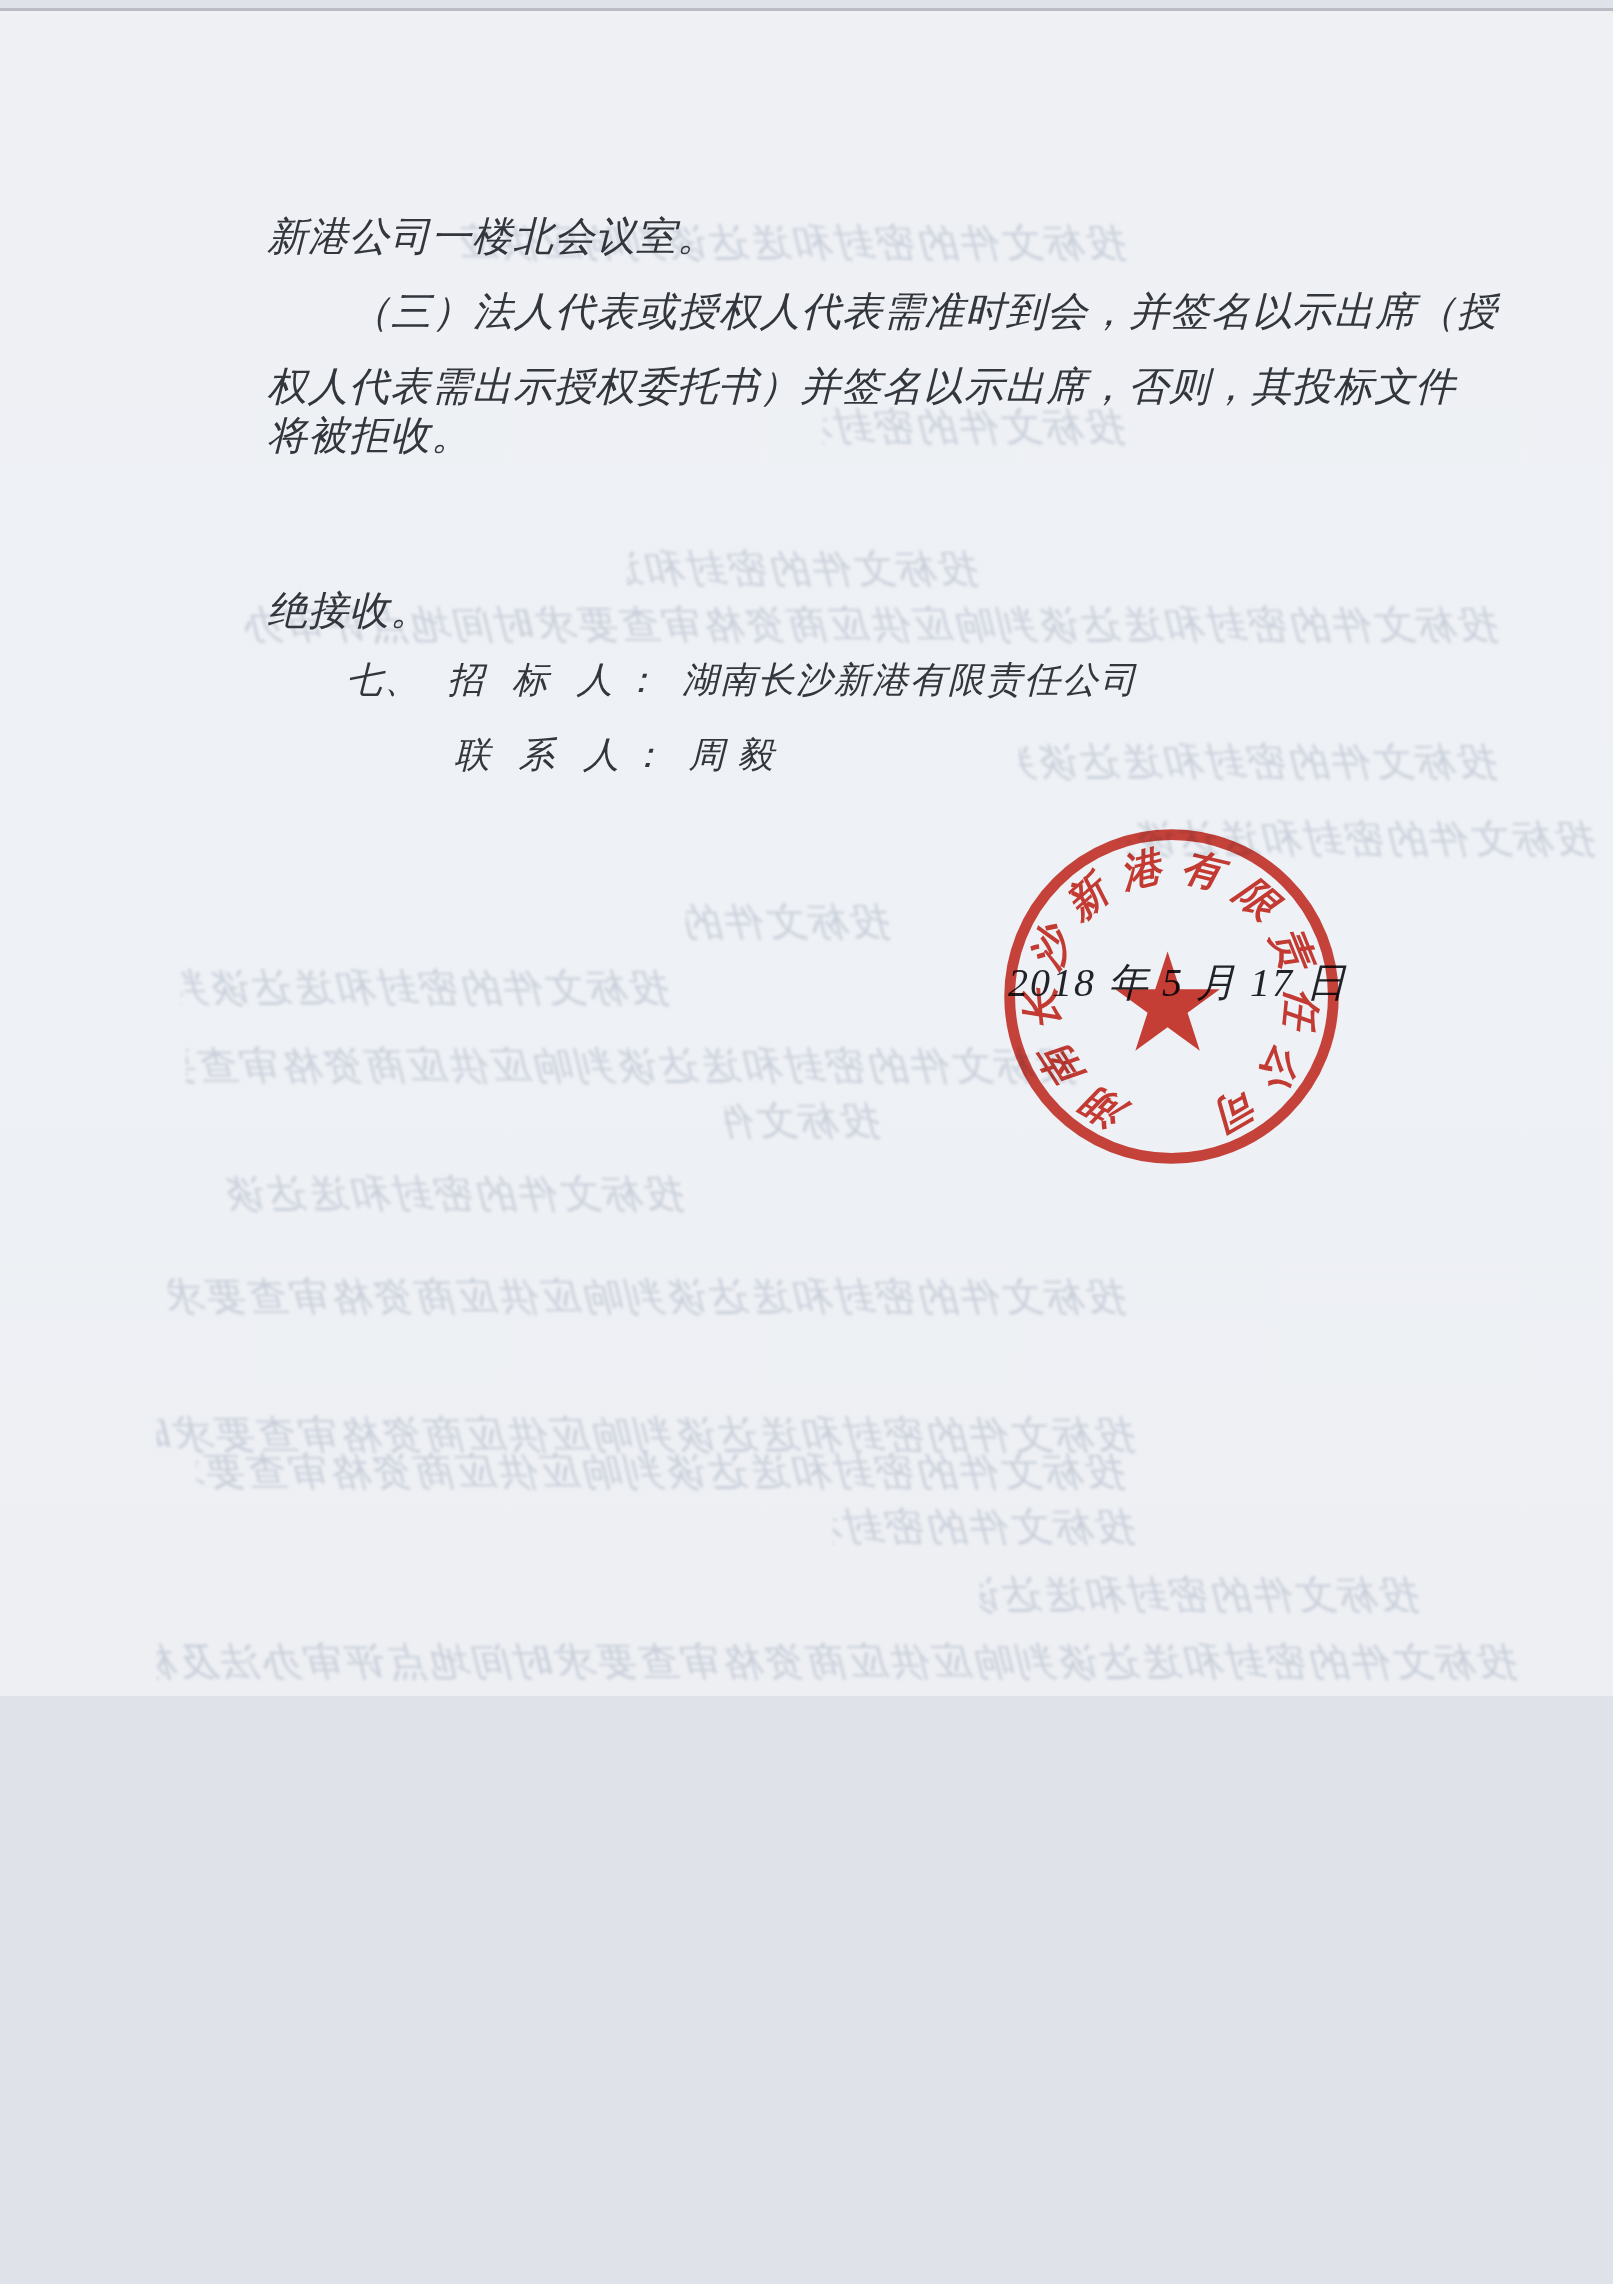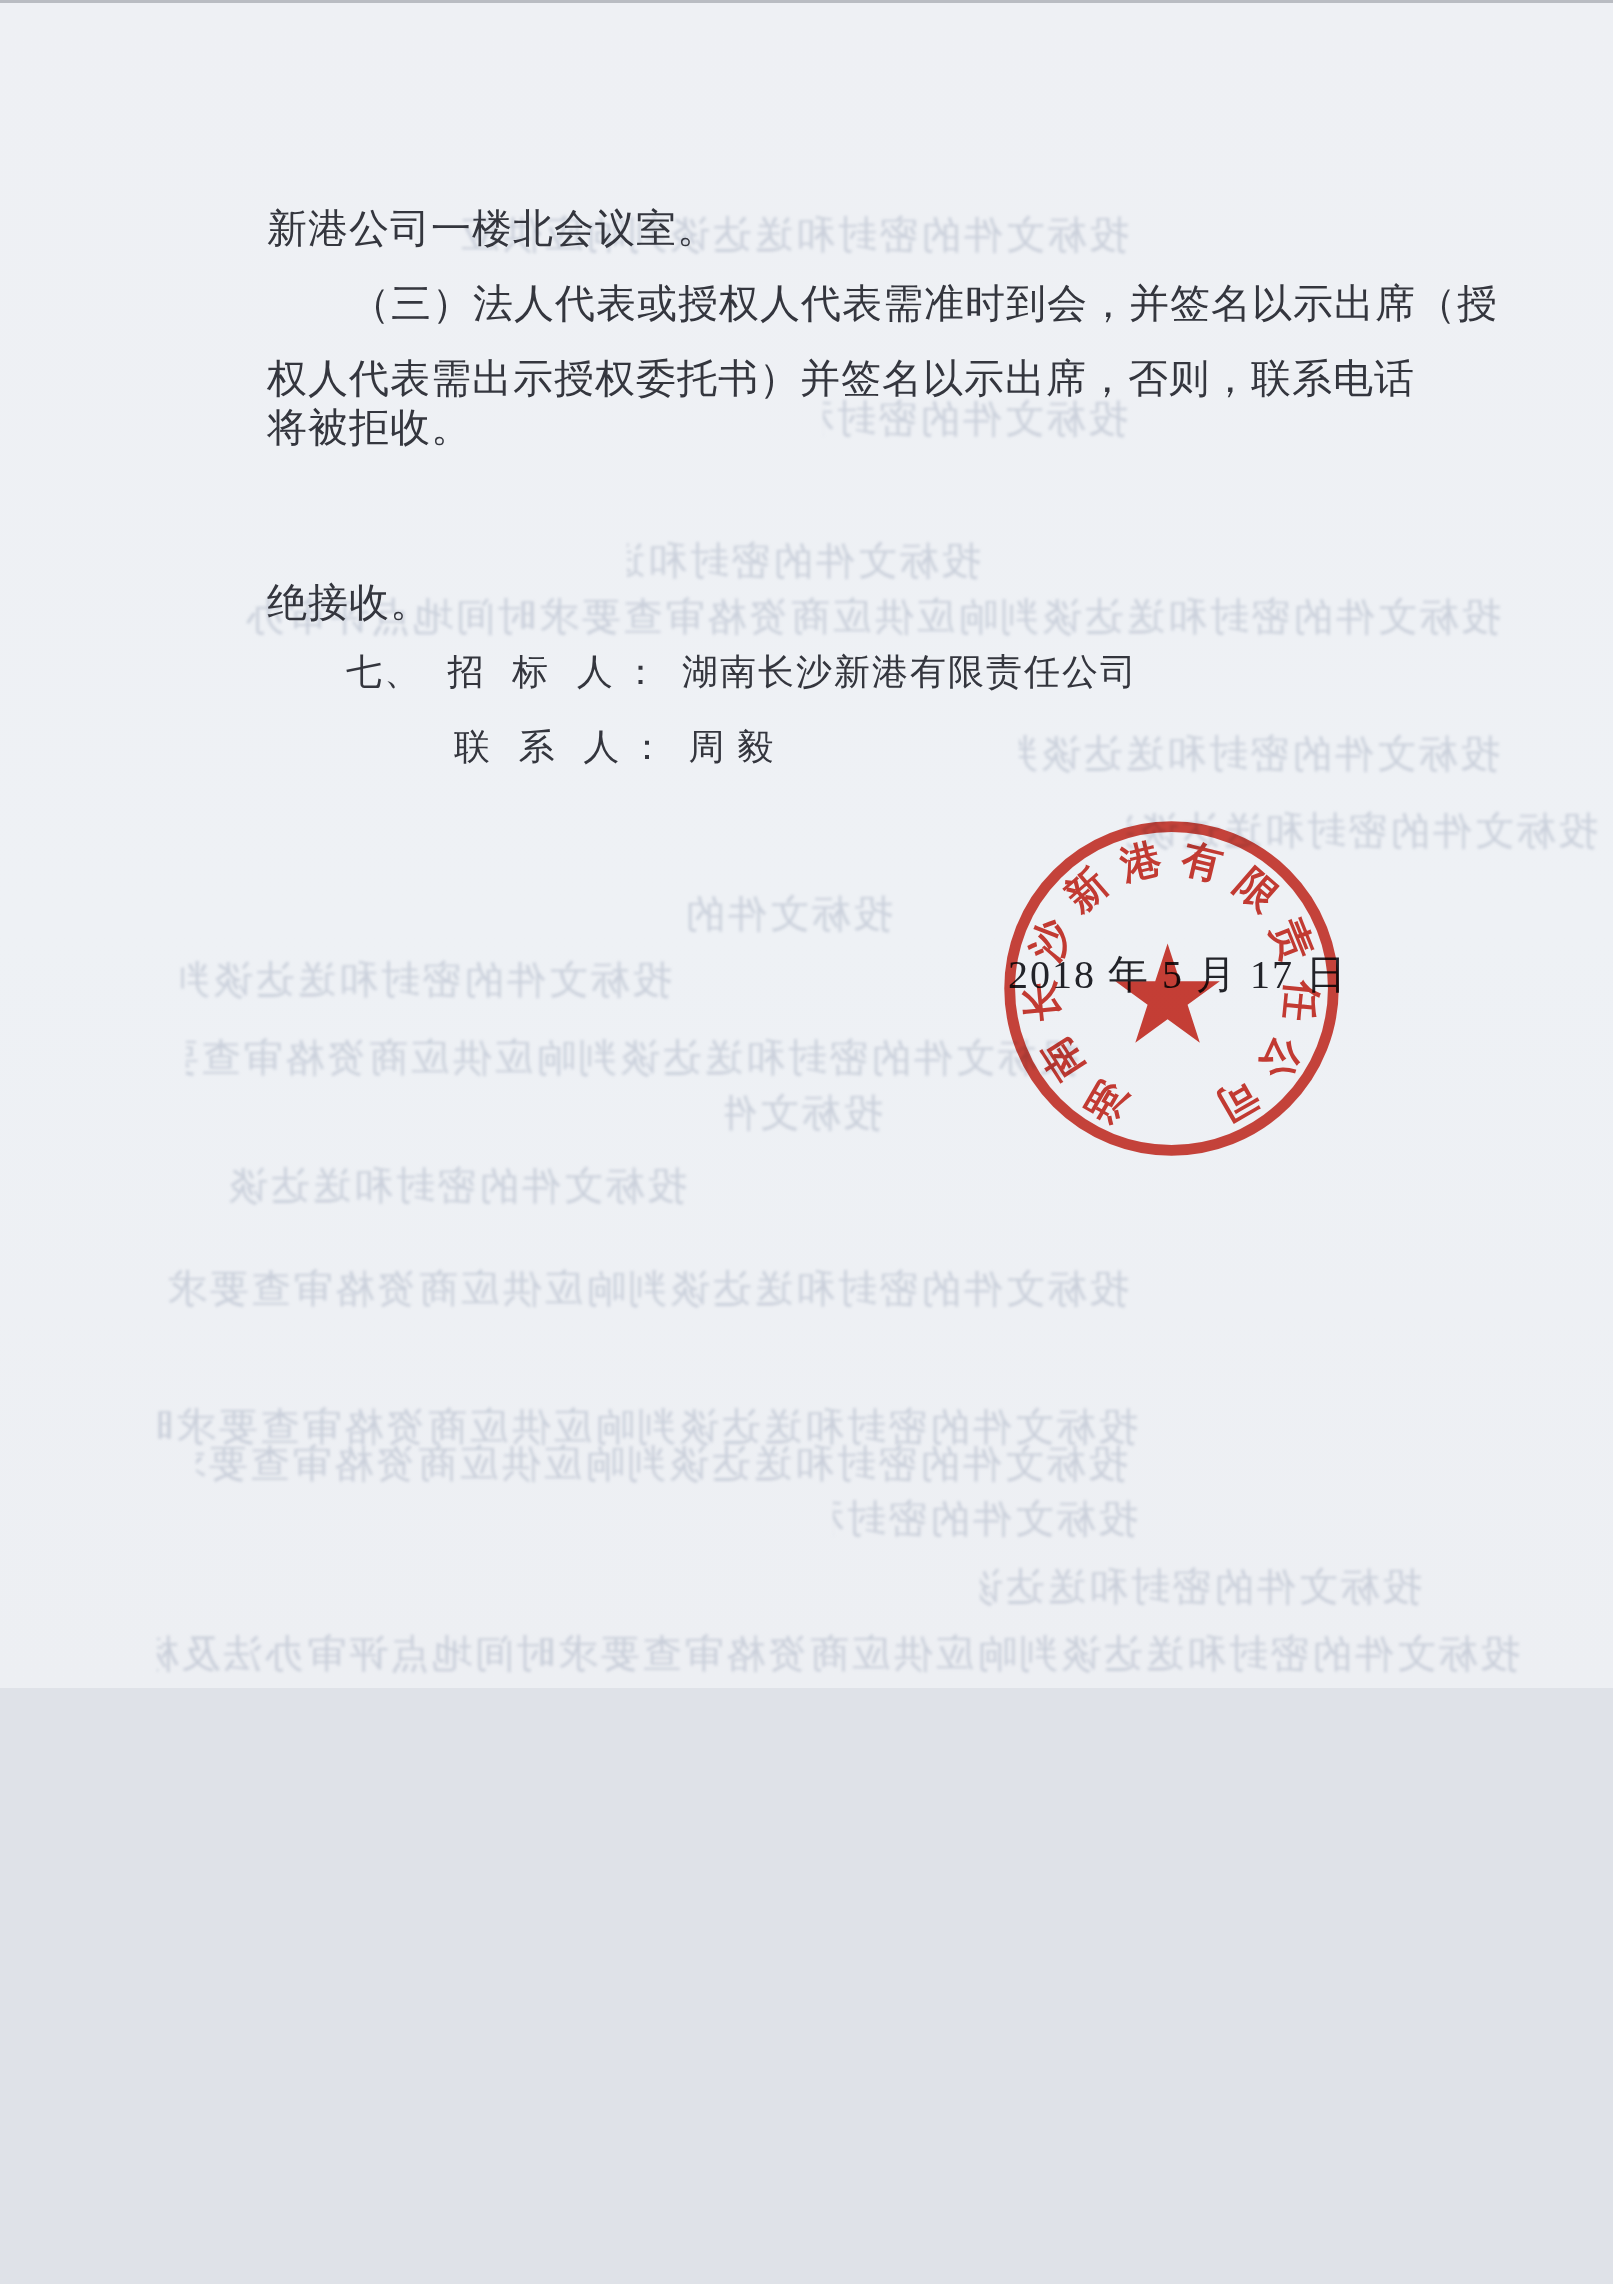--- a/index.html
+++ b/index.html
@@ -1,22 +1,23 @@
 <!DOCTYPE html>
 <html><head>
 <meta charset="utf-8">
 <style>
   html,body{margin:0;padding:0;background:#dfe2e8;}
   .page{
     position:relative;
     width:1613px;height:1688px;
-    margin:0 auto;
+    margin:8px auto;
     background:linear-gradient(180deg,#eef0f4 0%,#eef1f5 55%,#edeff3 100%);
     overflow:hidden;
     font-family:"Liberation Serif","DejaVu Serif",serif;
+    font-style:italic;
   }
   .scan-edge{
     position:absolute;top:0;left:0;width:100%;height:2.9px;
     background:rgba(120,124,134,.45);
   }
   
   #ghost-layer{position:absolute;inset:0;}
   .ghost{
     position:absolute;height:47px;overflow:hidden;white-space:nowrap;
     font-size:39px;letter-spacing:2.9px;
@@ -76,21 +77,21 @@
       <div class="ghost" style="top: 1492px; left: 833px; width: 304px;">投标文件的密封和送达谈判响应供应商资格审查要求时间地点评审办法及标准合同条款项目内容报价为准的通知单位</div>
       <div class="ghost" style="top: 1560px; left: 980px; width: 441px;">投标文件的密封和送达谈判响应供应商资格审查要求时间地点评审办法及标准合同条款项目内容报价为准的通知单位</div>
       <div class="ghost" style="top: 1627px; left: 157px; width: 1362px;">投标文件的密封和送达谈判响应供应商资格审查要求时间地点评审办法及标准合同条款项目内容报价为准的通知单位</div>
       <div class="ghost" style="top: 1782px; left: 206px; width: 1264px;">投标文件的密封和送达谈判响应供应商资格审查要求时间地点评审办法及标准合同条款项目内容报价为准的通知单位</div>
       <div class="ghost" style="top: 1858px; left: 147px; width: 1323px;">投标文件的密封和送达谈判响应供应商资格审查要求时间地点评审办法及标准合同条款项目内容报价为准的通知单位</div>
       <div class="ghost" style="top: 1996px; left: 127px; width: 1343px;">投标文件的密封和送达谈判响应供应商资格审查要求时间地点评审办法及标准合同条款项目内容报价为准的通知单位</div>
     </div>
 
   <div class="line" style="top:201px;left:267px;">新港公司一楼北会议室。</div>
   <div class="line" style="top:276px;left:350px;">（三）法人代表或授权人代表需准时到会，并签名以示出席（授</div>
-  <div class="line" style="top:351px;left:267px;">权人代表需出示授权委托书）并签名以示出席，否则，联系电话</div>
+  <div class="line" style="top:351px;left:267px;">权人代表需出示授权委托书）并签名以示出席，否则，其投标文件</div>
   <div class="line" style="top:400px;left:267px;">将被拒收。</div>
   <div class="line" style="top:575px;left:267px;text-align:center;">绝接收。</div>
 
   <div class="row" style="top:648px;left:346px;">
     <span class="num">七、</span><span class="label wide">招 标 人：</span><span class="value">湖南长沙新港有限责任公司</span>
   </div>
 
   <div class="row no-num" style="top:723px;left:454px;">
     <span class="label wide">联 系 人：</span><span class="value">周 毅</span>
   </div>

